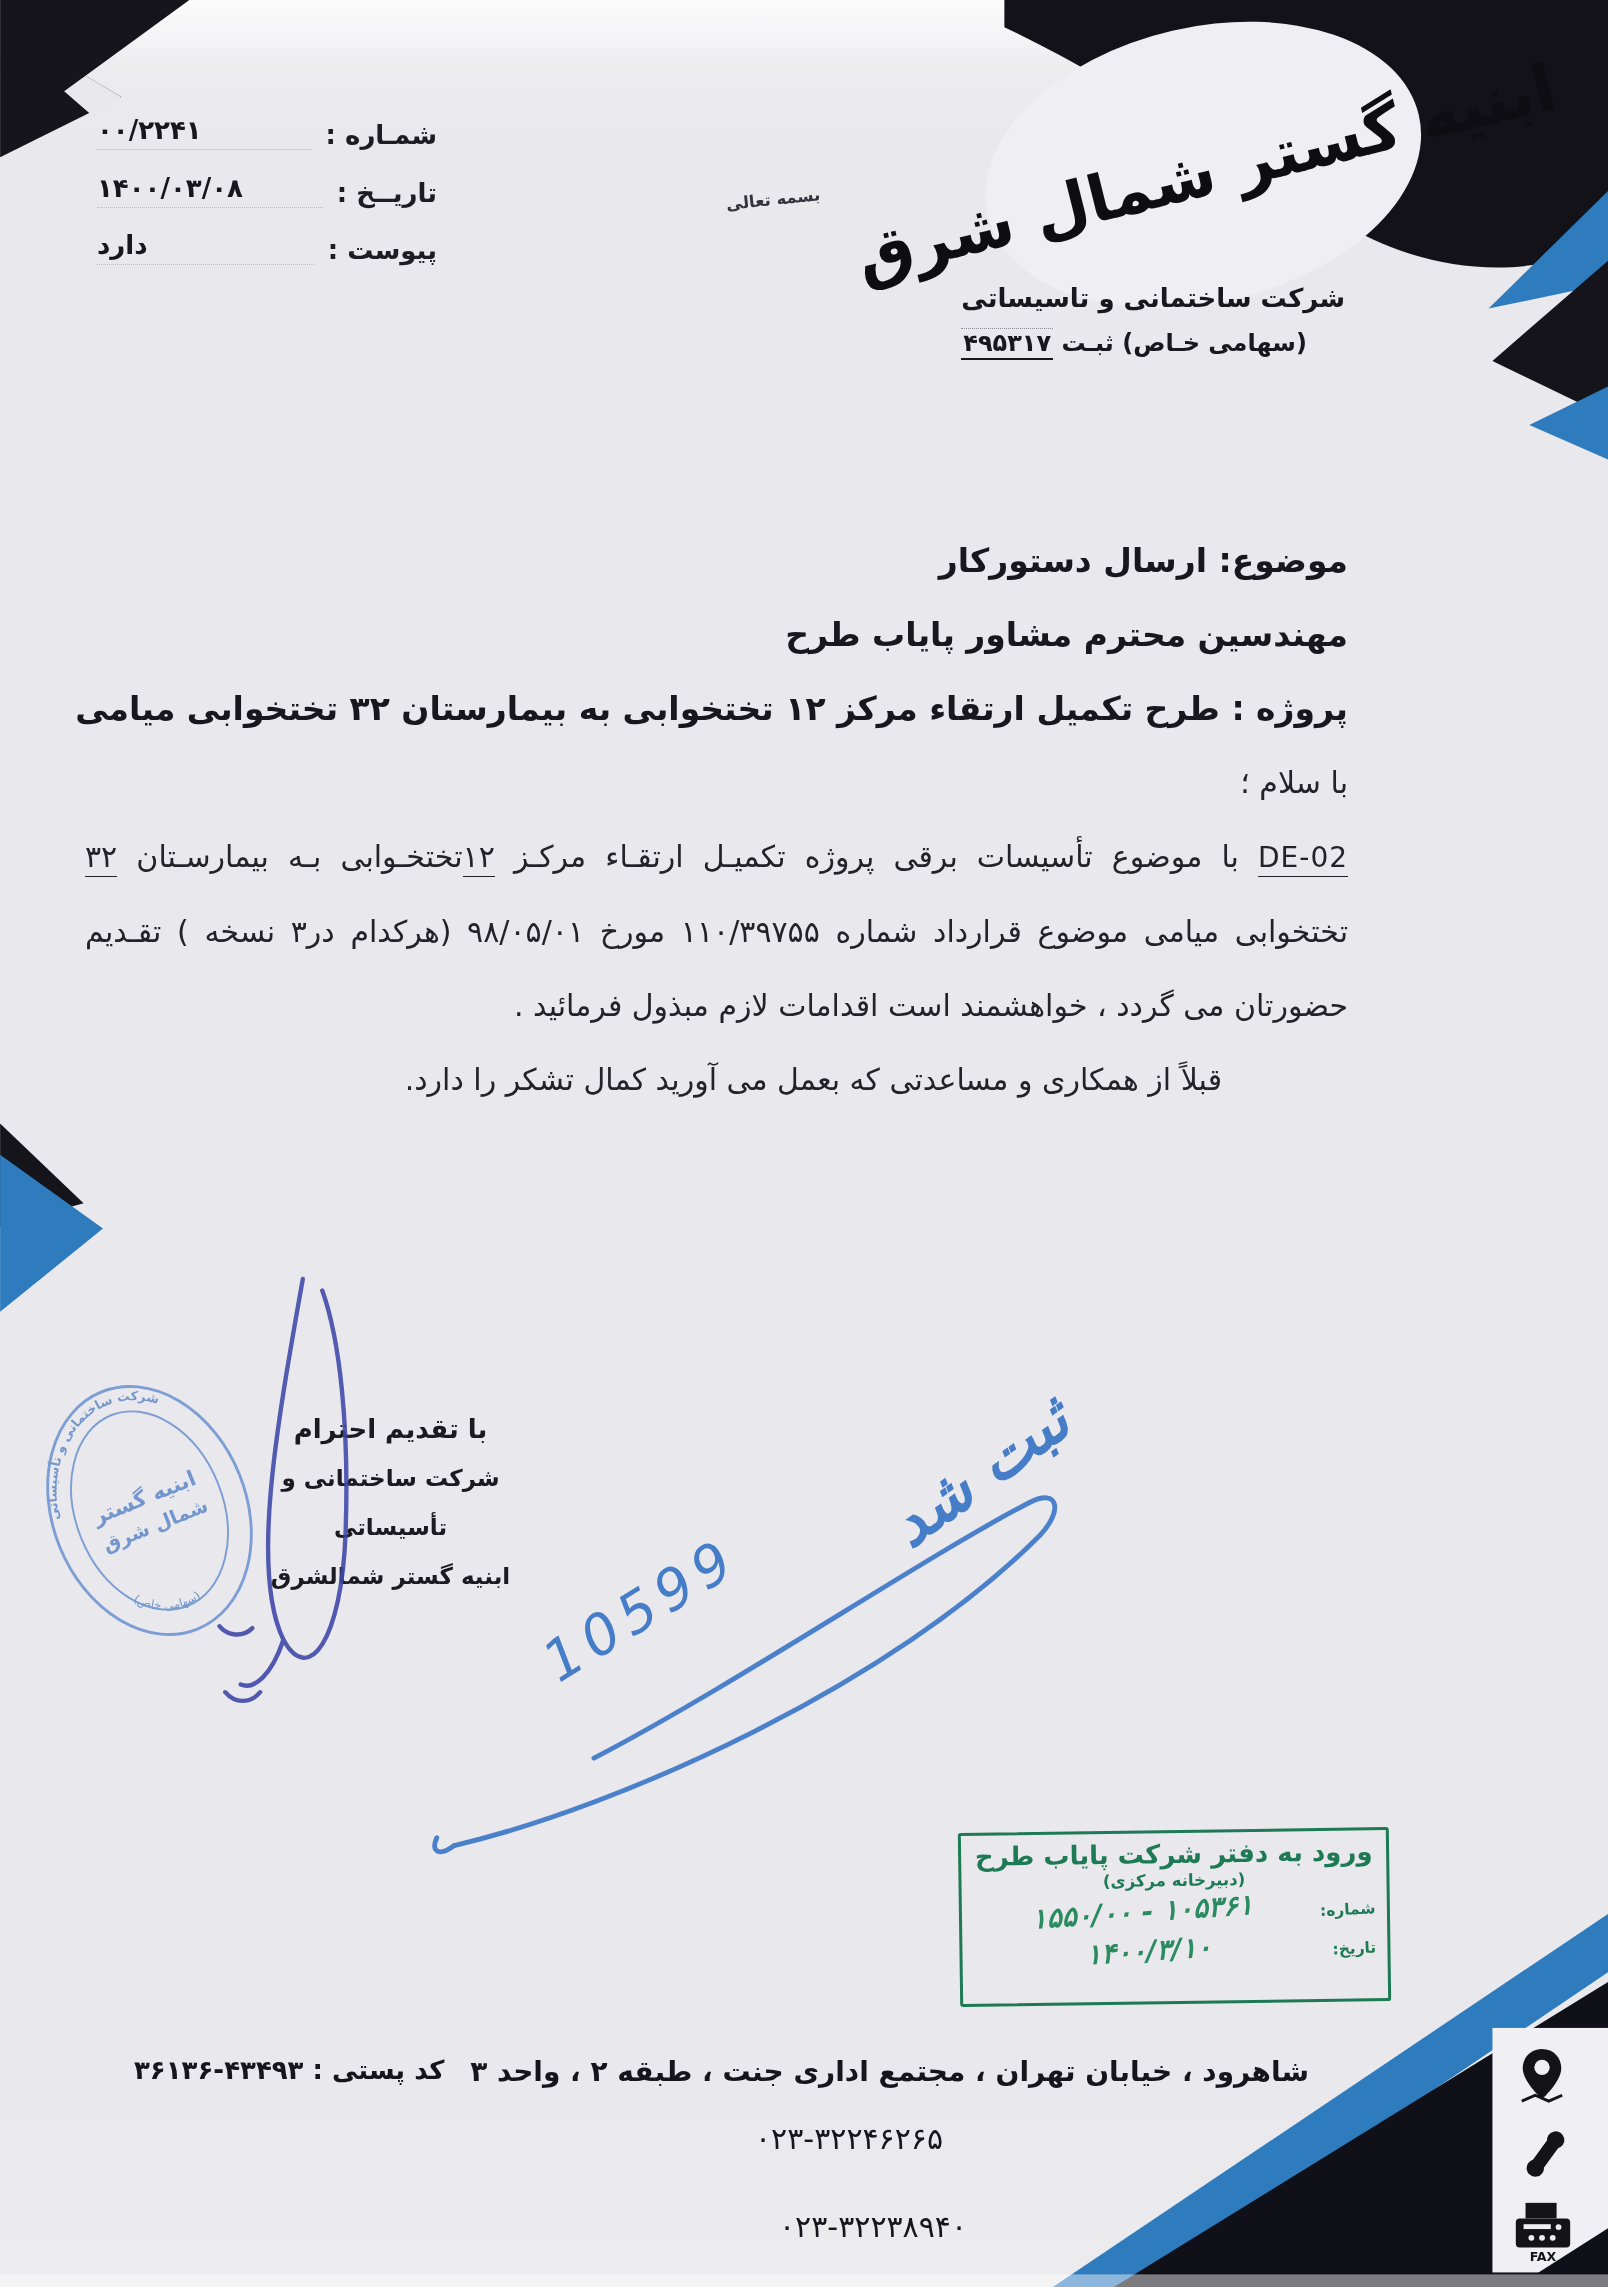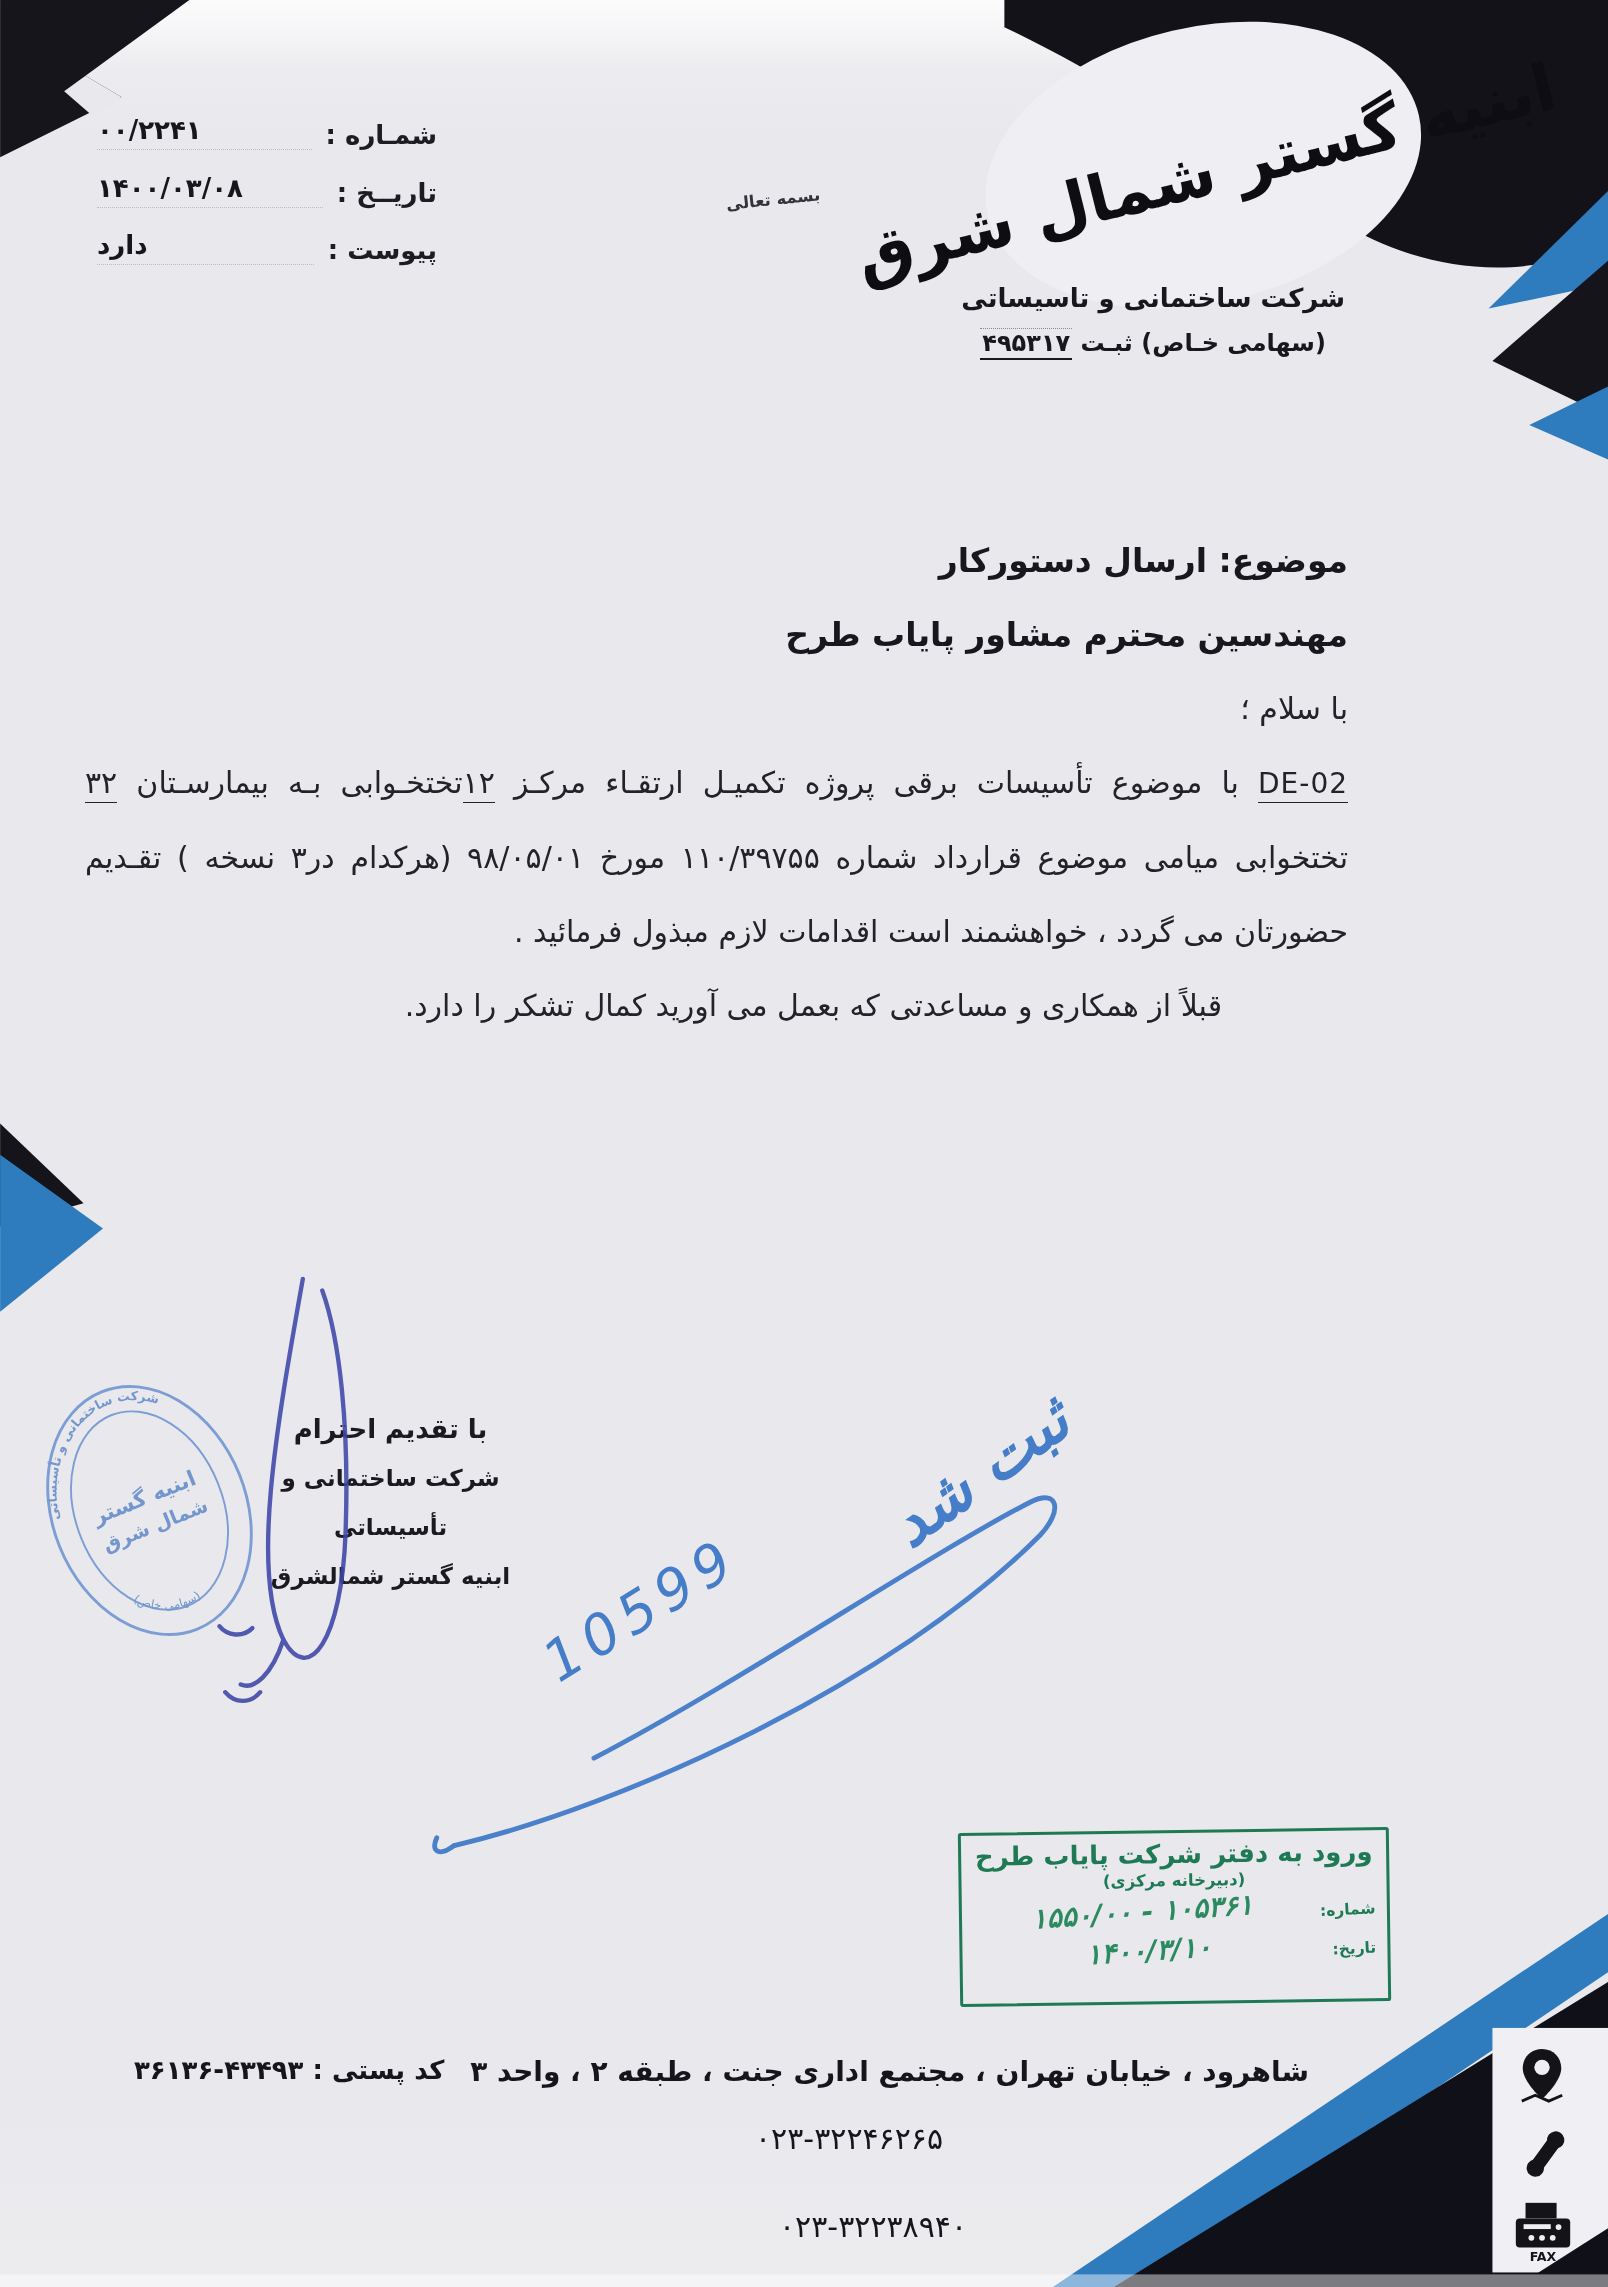--- a/index.html
+++ b/index.html
@@ -15,21 +15,21 @@
   
   .hfields{left:97px;top:101px;width:340px;direction:rtl;}
   .hrow{display:flex;align-items:flex-end;height:49px;margin-bottom:8.7px;}
   .hlabel{font-weight:bold;font-size:26px;color:#1c1c22;white-space:nowrap;margin-left:13.6px;}
   .hval{flex:1;text-align:left;font-weight:bold;font-size:26px;color:#16161c;
         border-bottom:1.9px dotted #bdbac2;padding-bottom:3.9px;white-space:nowrap;}
 
   .besmele{left:726px;top:190px;font-size:16.5px;color:#33333b;transform:rotate(-6deg);font-weight:bold;letter-spacing:1px;}
 
   
-  .lh-sub{right:264px;top:283px;direction:rtl;text-align:center;}
+  .lh-sub{right:264px;top:283px;direction:rtl;text-align:left;}
   .lh-l1{font-weight:bold;font-size:26px;color:#17171d;}
   .lh-l2{font-weight:bold;font-size:24px;color:#17171d;margin-top:15.5px;}
   .regnum{border-bottom:2.9px solid #17171d;border-top:1px dotted #8a8890;padding:0 1.9px 1px 1.9px;}
 
   
   .letter{left:85px;top:524px;width:1263px;direction:rtl;}
   .bline{line-height:74px;font-size:30px;white-space:nowrap;text-align:right;}
   .bbold{font-weight:bold;font-size:33px;color:#17171d;}
   .just{white-space:normal;text-align:justify;text-align-last:justify;}
   .seg-u{border-bottom:1.9px solid currentColor;padding-bottom:1.9px;}
@@ -124,20 +124,21 @@
     <div class="lh-l1">شرکت ساختمانی و تاسیساتی</div>
     <div class="lh-l2">
       <span>(سهامی خـاص)  ثبـت</span>
       <span class="regnum">۴۹۵۳۱۷</span>
     </div>
   </div>
 
   <div class="z2 letter">
     <div class="bline bbold">موضوع:  ارسال دستورکار</div>
     <div class="bline bbold">مهندسین محترم مشاور پایاب طرح</div>
+    <div class="bline bbold">پروژه : طرح تکمیل ارتقاء مرکز ۱۲ تختخوابی به بیمارستان ۳۲ تختخوابی میامی</div>
     <div class="bline">با سلام ؛</div>
     <div class="bline just"><span class="seg-u seg-ltr" dir="ltr">DE-02</span><span> با موضوع تأسیسات برقی  پروژه تکمیـل ارتقـاء مرکـز </span><span class="seg-u">۱۲</span><span>تختخـوابی بـه بیمارسـتان </span><span class="seg-u">۳۲</span></div>
     <div class="bline just"><span>تختخوابی میامی موضوع قرارداد شماره ۱۱۰/۳۹۷۵۵ مورخ ۹۸/۰۵/۰۱ (هرکدام در۳ نسخه ) تقـدیم</span></div>
     <div class="bline"><span>حضورتان می گردد ، خواهشمند است اقدامات لازم مبذول فرمائید .</span></div>
     <div class="bline closing">قبلاً از همکاری و مساعدتی که بعمل می آورید کمال تشکر را دارد.</div>
   </div>
 
   <div class="z2 sig">
     <div class="s1">با تقدیم احترام</div>
     <div class="s2">شرکت ساختمانی و تأسیساتی</div>

